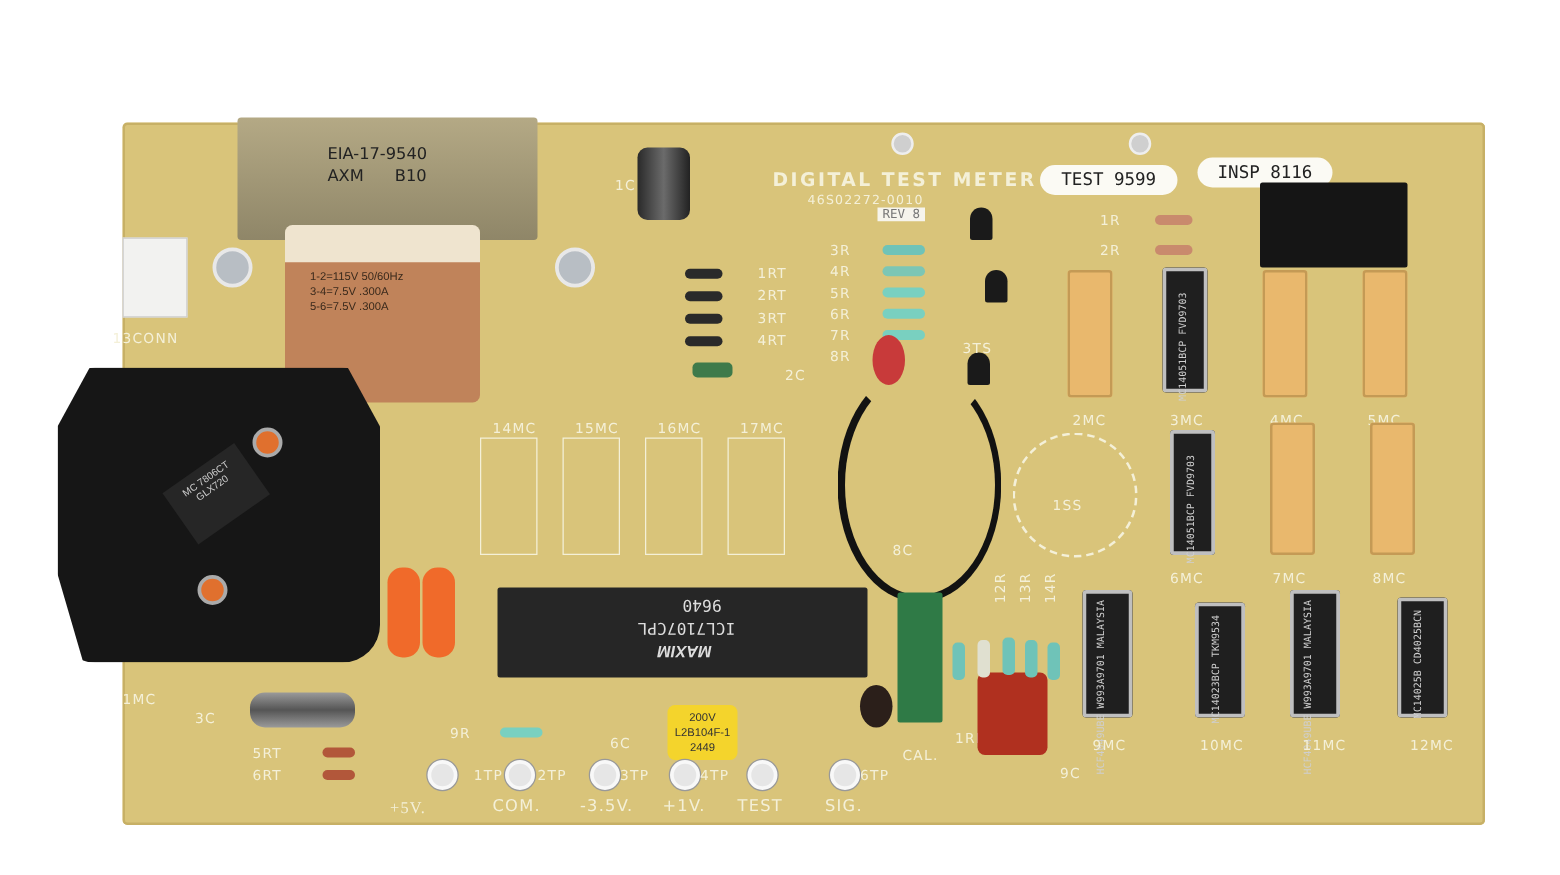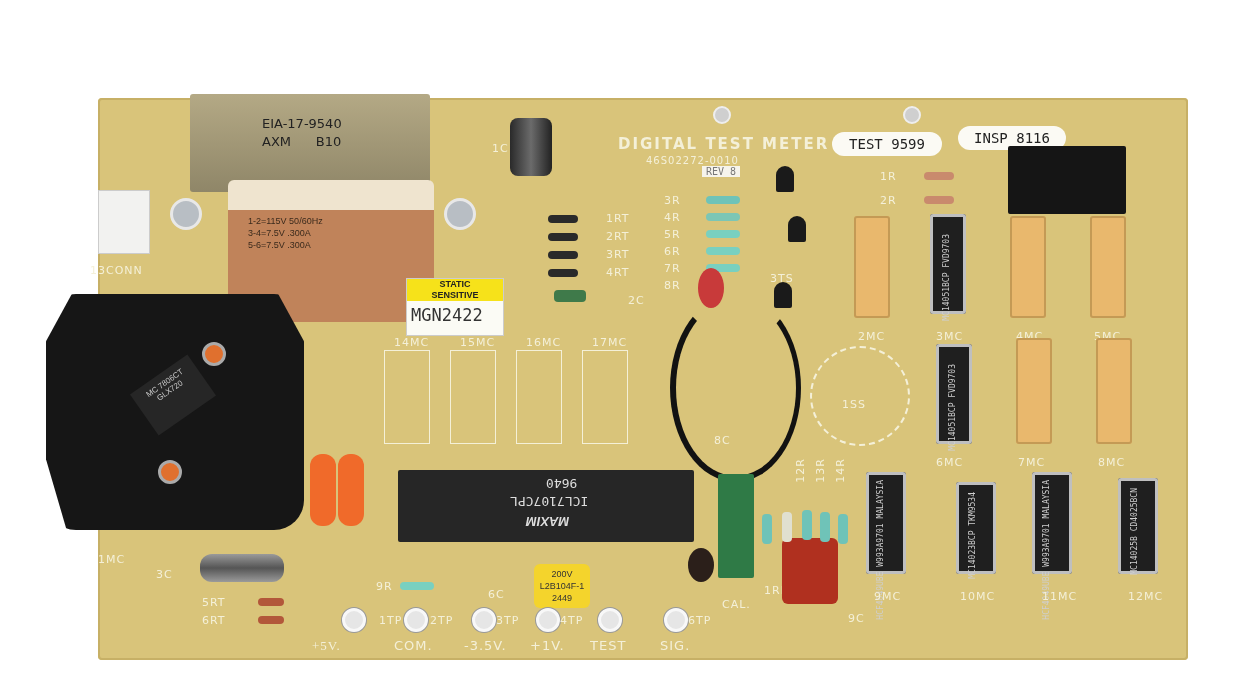--- a/index.html
+++ b/index.html
@@ -26,47 +26,40 @@
   <div class="silk title" style="left:520px;top:37px;">DIGITAL TEST METER</div>
   <div class="silk" style="left:548px;top:57px;font-size:10px;">46S02272-0010</div>
   <div class="abs" style="left:604px;top:68px;background:#f6f4ec;color:#777;font-size:10px;padding:0 4px;font-family:'DejaVu Sans Mono',monospace;">REV 8</div>
   <div class="label-white" style="left:734px;top:34px;width:110px;">TEST 9599</div>
   <div class="label-white" style="left:860px;top:28px;width:108px;">INSP 8116</div>
 
   <div class="abs" style="left:92px;top:-4px;width:240px;height:98px;background:linear-gradient(#b4a985,#8f8668);border-radius:3px;">
     <div class="abs" style="left:72px;top:22px;font-size:13px;color:#222;font-family:'DejaVu Sans',sans-serif;">EIA-17-9540</div>
     <div class="abs" style="left:72px;top:40px;font-size:13px;color:#222;font-family:'DejaVu Sans',sans-serif;white-space:pre;">AXM      B10</div>
   </div>
-  <div class="abs" style="left:130px;top:82px;width:206px;height:112px;background:#c0835a;border-top:30px solid #efe4cf;border-radius:6px;">
+  <div class="abs" style="left:130px;top:82px;width:156px;height:112px;background:#c0835a;border-top:30px solid #efe4cf;border-radius:6px;">
     <div class="abs" style="left:20px;top:6px;font-size:9px;color:#3a2a1c;">1-2=115V 50/60Hz</div>
     <div class="abs" style="left:20px;top:18px;font-size:9px;color:#3a2a1c;">3-4=7.5V .300A</div>
     <div class="abs" style="left:20px;top:30px;font-size:9px;color:#3a2a1c;">5-6=7.5V .300A</div>
   </div>
   <div class="abs" style="left:72px;top:100px;width:26px;height:26px;border-radius:50%;background:#b8bec4;border:3px solid #e8e8e8;"></div>
   <div class="abs" style="left:346px;top:100px;width:26px;height:26px;border-radius:50%;background:#b8bec4;border:3px solid #e8e8e8;"></div>
 
   <div class="abs" style="left:0px;top:92px;width:50px;height:62px;background:#f2f2f0;border:1px solid #ccc;"></div>
   <div class="silk" style="left:-8px;top:166px;">13CONN</div>
 
   <div class="abs" style="left:-52px;top:196px;width:258px;height:236px;background:#161616;border-radius:30px;clip-path:polygon(10% 0,90% 0,100% 20%,100% 100%,8% 100%,0 70%,0 20%);"></div>
   <div class="abs" style="left:40px;top:272px;width:70px;height:44px;background:#262626;transform:rotate(-35deg);color:#ccc;font-size:8px;text-align:center;padding-top:6px;">MC 7806CT GLX720</div>
   <div class="abs" style="left:104px;top:244px;width:18px;height:18px;border-radius:50%;background:#e0702e;border:3px solid #aaa;"></div>
   <div class="abs" style="left:60px;top:362px;width:18px;height:18px;border-radius:50%;background:#e0702e;border:3px solid #aaa;"></div>
   <div class="silk" style="left:0px;top:455px;">1MC</div>
 
   <div class="silk" style="left:394px;top:44px;">1C</div>
   <div class="abs" style="left:412px;top:20px;width:42px;height:58px;border-radius:8px;background:linear-gradient(90deg,#2a2a2a,#6b6b6b,#222);"></div>
 
-  <div class="abs" style="left:308px;top:180px;width:96px;height:56px;background:#fbfbf5;border:1px solid #ccc;">
-    <div style="background:#f6e21a;height:22px;text-align:center;font-size:9px;font-weight:bold;color:#222;line-height:11px;">
-      <div>STATIC</div>
-      <div>SENSITIVE</div>
-    </div>
-    <div style="font-family:'DejaVu Sans Mono',monospace;font-size:17px;color:#333;padding:4px 4px;">MGN2422</div>
-  </div>
 
   <div class="silk" style="left:508px;top:114px;">1RT</div>
   <div class="silk" style="left:508px;top:132px;">2RT</div>
   <div class="silk" style="left:508px;top:150px;">3RT</div>
   <div class="silk" style="left:508px;top:168px;">4RT</div>
   <div class="res" style="left:450px;top:117px;width:30px;background:#2a2a2a;"></div>
   <div class="res" style="left:450px;top:135px;width:30px;background:#2a2a2a;"></div>
   <div class="res" style="left:450px;top:153px;width:30px;background:#2a2a2a;"></div>
   <div class="res" style="left:450px;top:171px;width:30px;background:#2a2a2a;"></div>
   <div class="res" style="left:456px;top:192px;width:32px;height:12px;background:#3f7a4a;"></div>
@@ -170,21 +163,21 @@
   <div class="silk" style="left:944px;top:492px;">11MC</div>
   <div class="silk" style="left:1030px;top:492px;">12MC</div>
 
   <div class="abs" style="left:102px;top:456px;width:84px;height:28px;border-radius:12px;background:linear-gradient(#9a9a9a,#555,#9a9a9a);"></div>
   <div class="silk" style="left:58px;top:470px;">3C</div>
 
   <div class="silk" style="left:104px;top:498px;">5RT</div>
   <div class="silk" style="left:104px;top:516px;">6RT</div>
   <div class="res" style="left:160px;top:500px;width:26px;background:#b2573a;"></div>
   <div class="res" style="left:160px;top:518px;width:26px;background:#b2573a;"></div>
-  <div class="silk" style="left:278px;top:482px;">9R</div>
+  <div class="silk" style="left:262px;top:482px;">9R</div>
   <div class="res" style="left:302px;top:484px;width:34px;background:#79d0c0;"></div>
   <div class="silk" style="left:390px;top:490px;">6C</div>
 
   <div class="abs" style="left:436px;top:466px;width:56px;height:44px;background:#f4d42c;border-radius:6px;color:#333;font-size:9px;text-align:center;line-height:12px;padding-top:4px;box-sizing:border-box;">
     <div>200V</div>
     <div>L2B104F-1</div>
     <div>2449</div>
   </div>
   <div class="abs" style="left:590px;top:450px;width:26px;height:34px;border-radius:50%;background:#2b1f1a;"></div>
 

